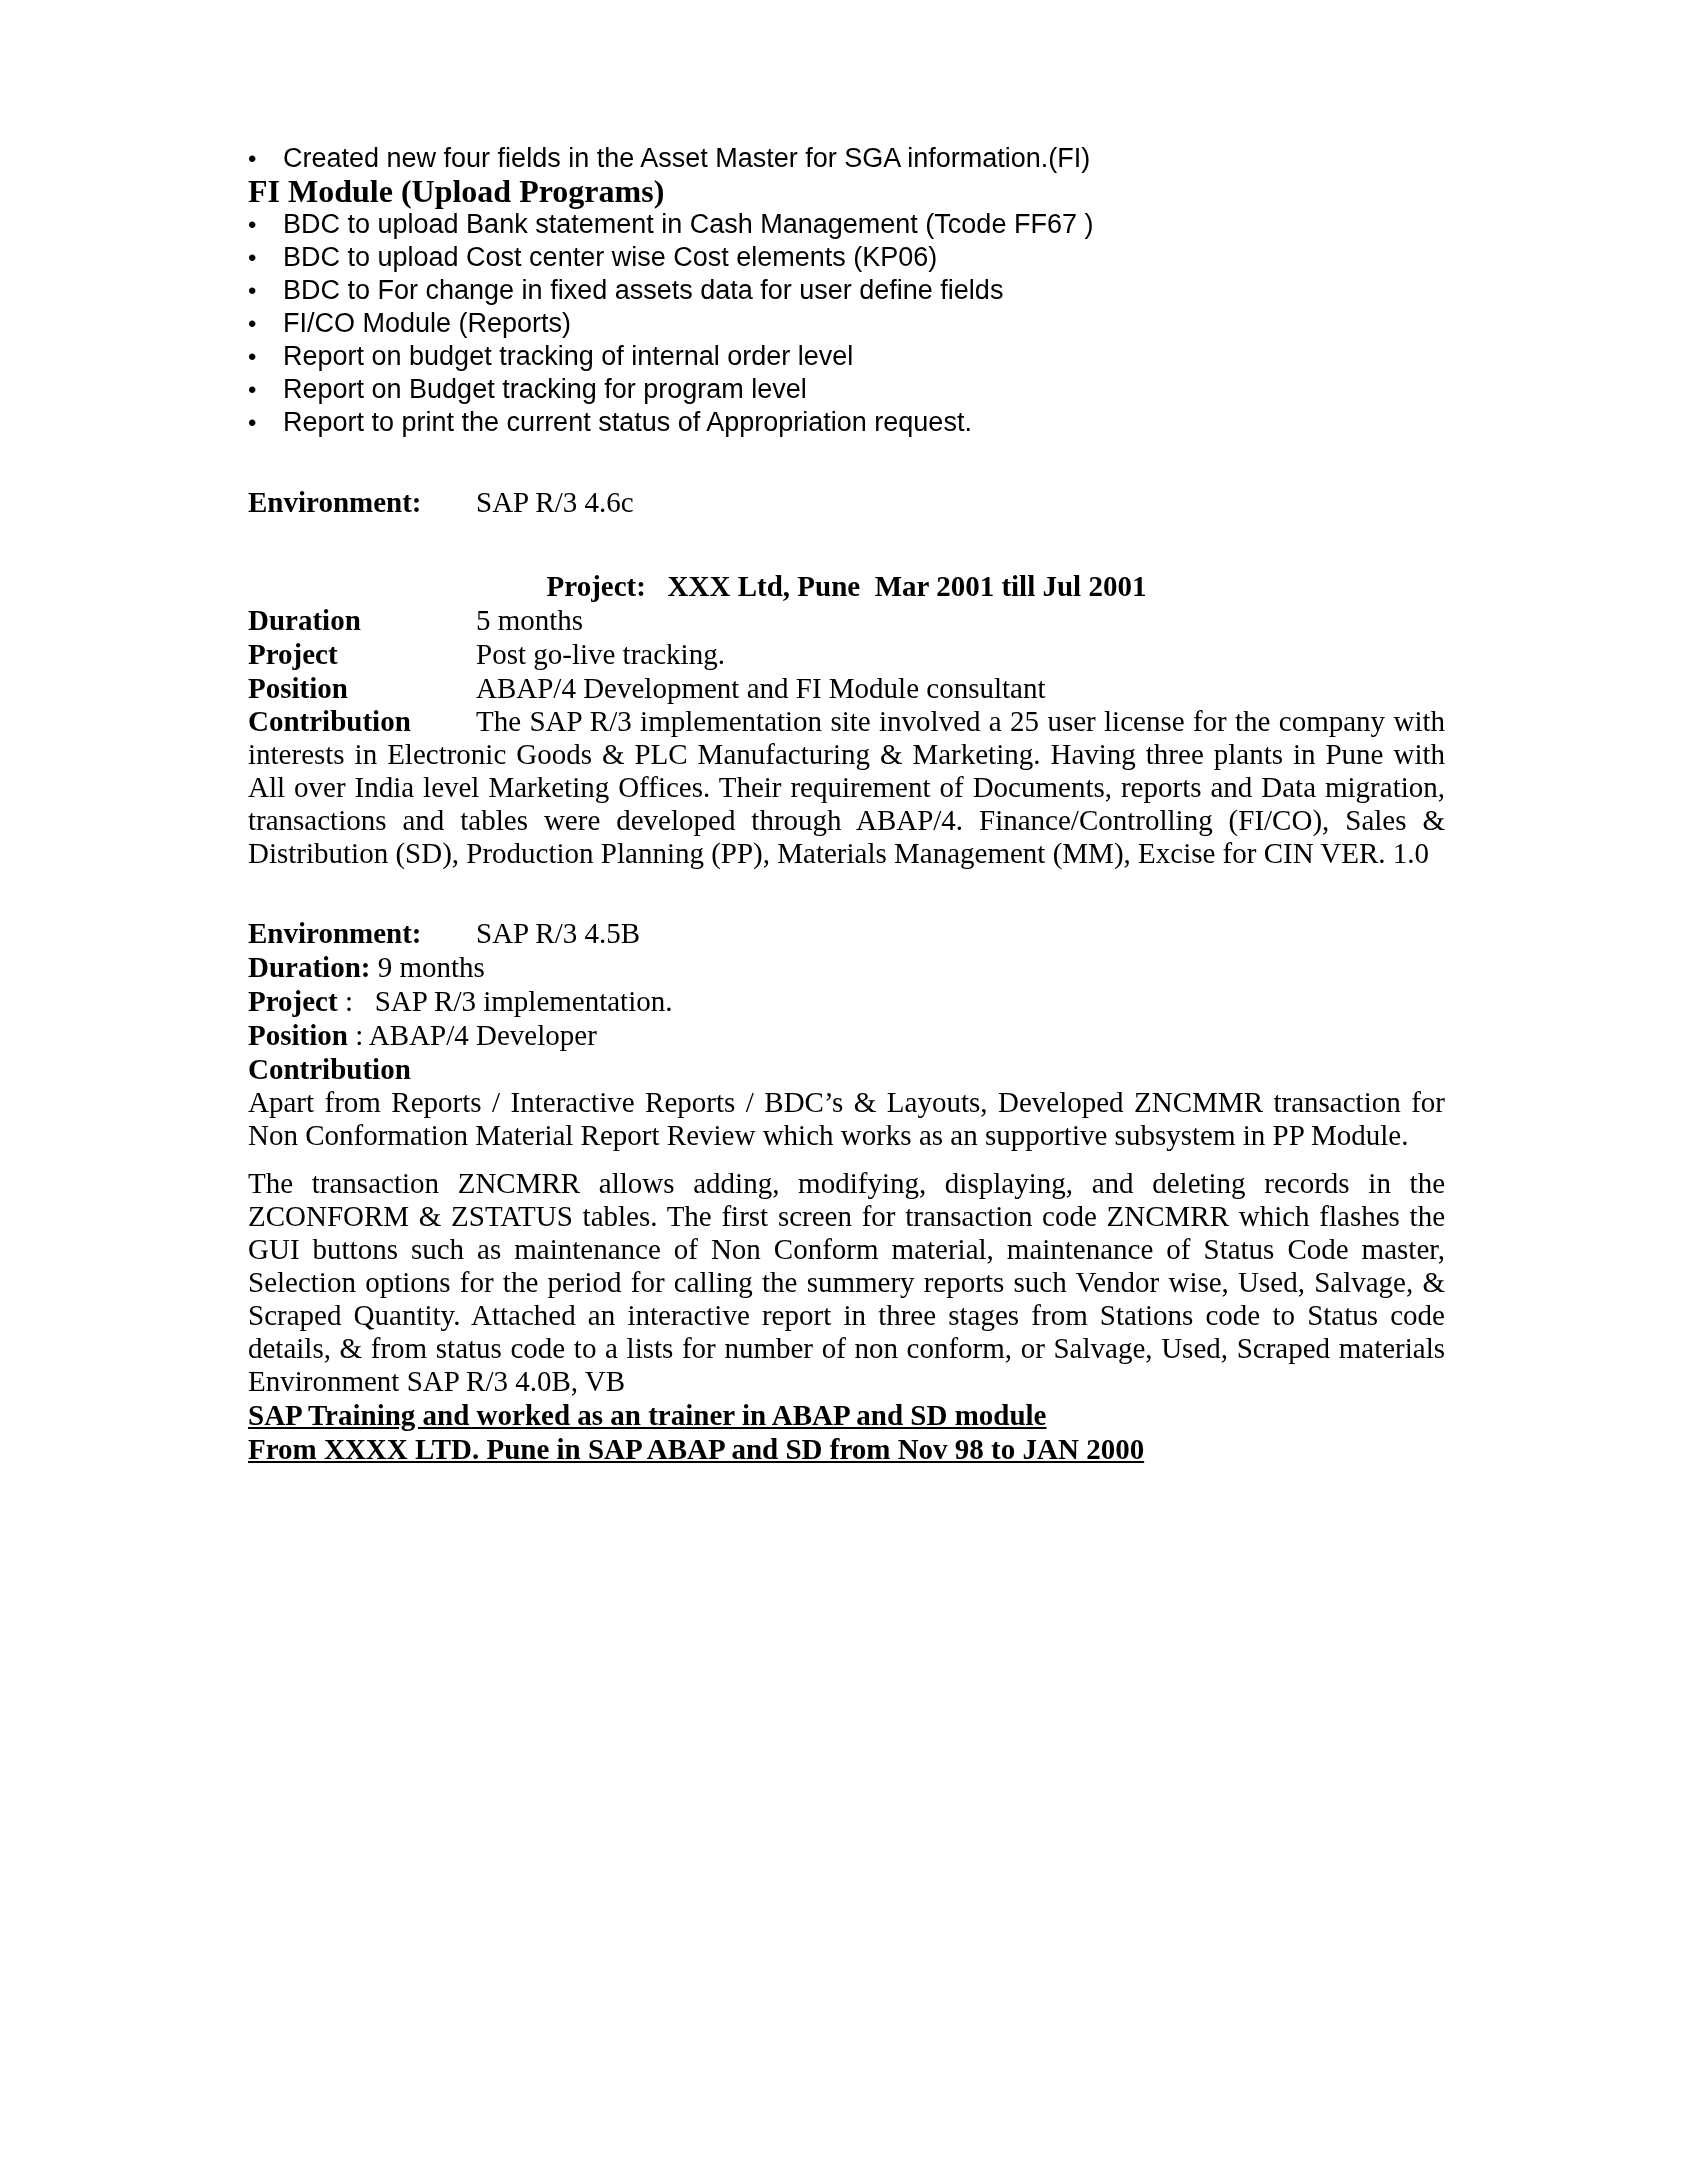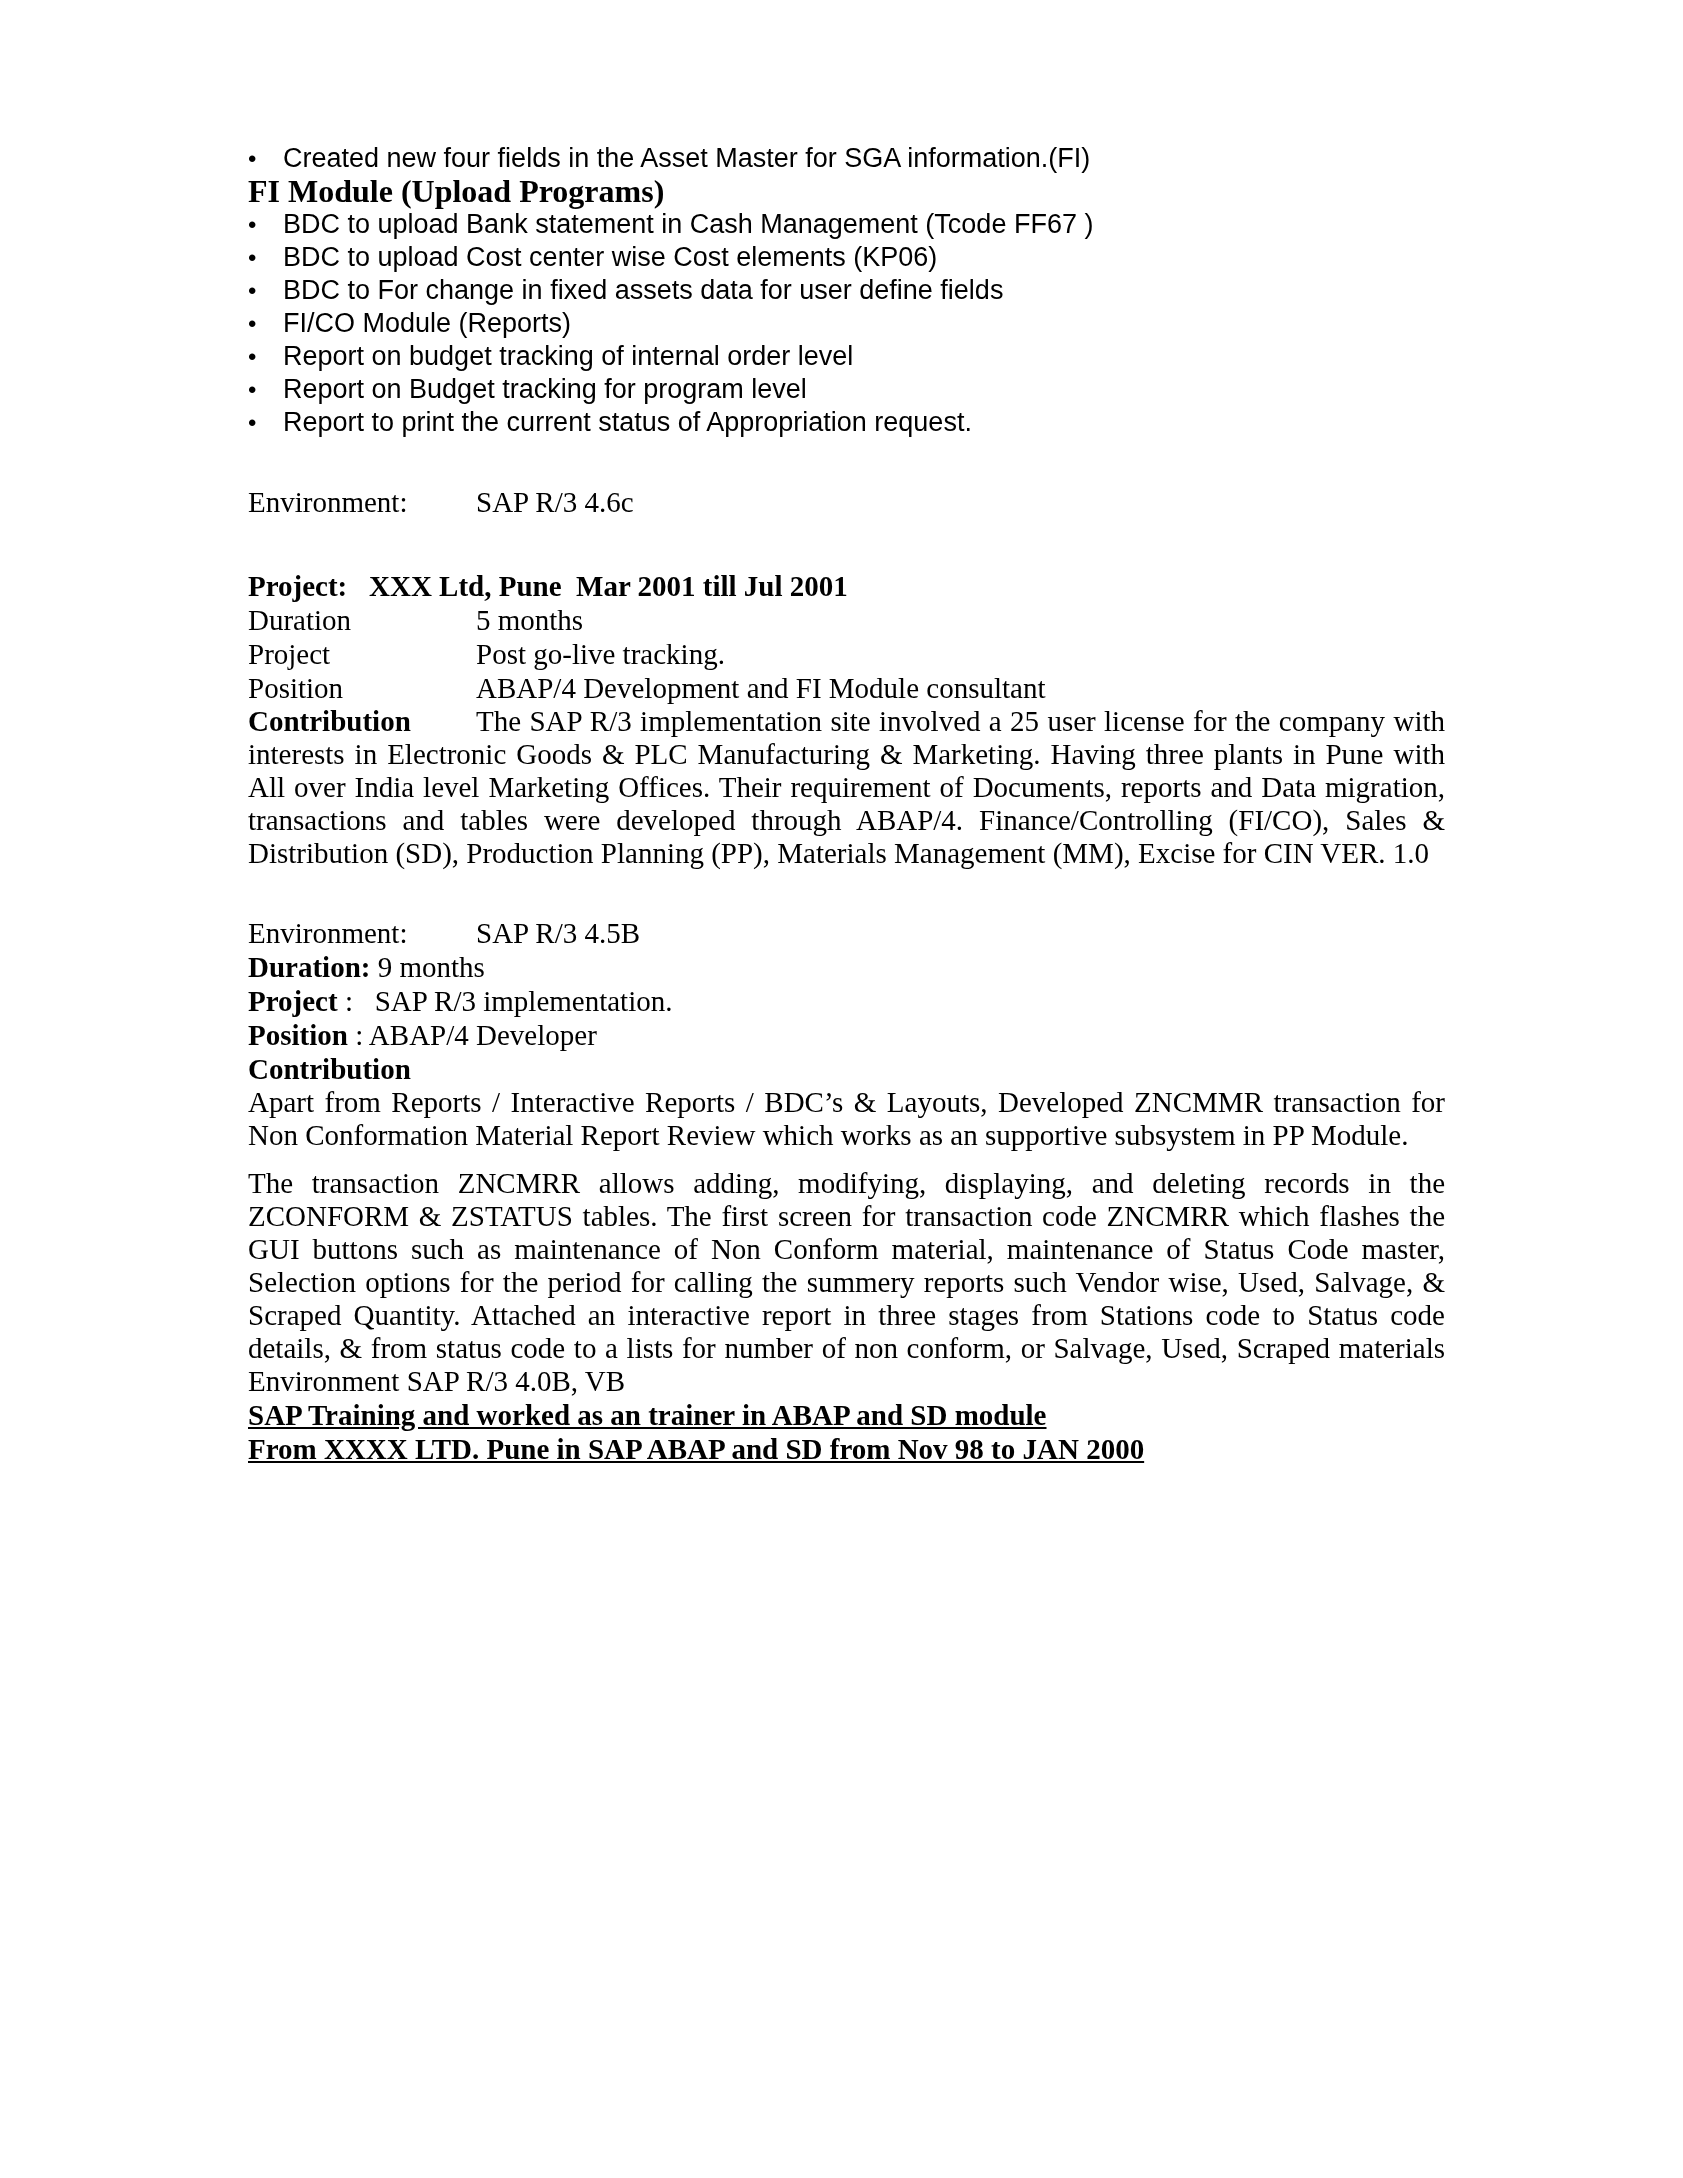--- a/index.html
+++ b/index.html
@@ -44,30 +44,30 @@
   .fi-heading {
     font-weight: bold;
     font-family: "Liberation Serif", serif;
     font-size: 32px;
     line-height: 33px;
   }
   .labeled-row { line-height: 34px; }
   .label {
     display: inline-block;
     width: 228px;
-    font-weight: normal;
+    font-weight: bold;
     vertical-align: top;
   }
   .label-inline {
     display: inline-block;
     width: 228px;
     font-weight: bold;
   }
   .section-gap-1 { margin-top: 46px; }
-  .section-gap-2 { margin-top: 50px; }
+  .section-gap-2 { margin-top: 50px; text-align: center; }
   .para-gap { margin-top: 15px; }
   .justify { text-align: justify; }
   .contribution-para { text-align: justify; }
   .underline-heading {
     font-weight: bold;
     text-decoration: underline;
     line-height: 34px;
   }
   .heading-line {
     font-weight: bold;

